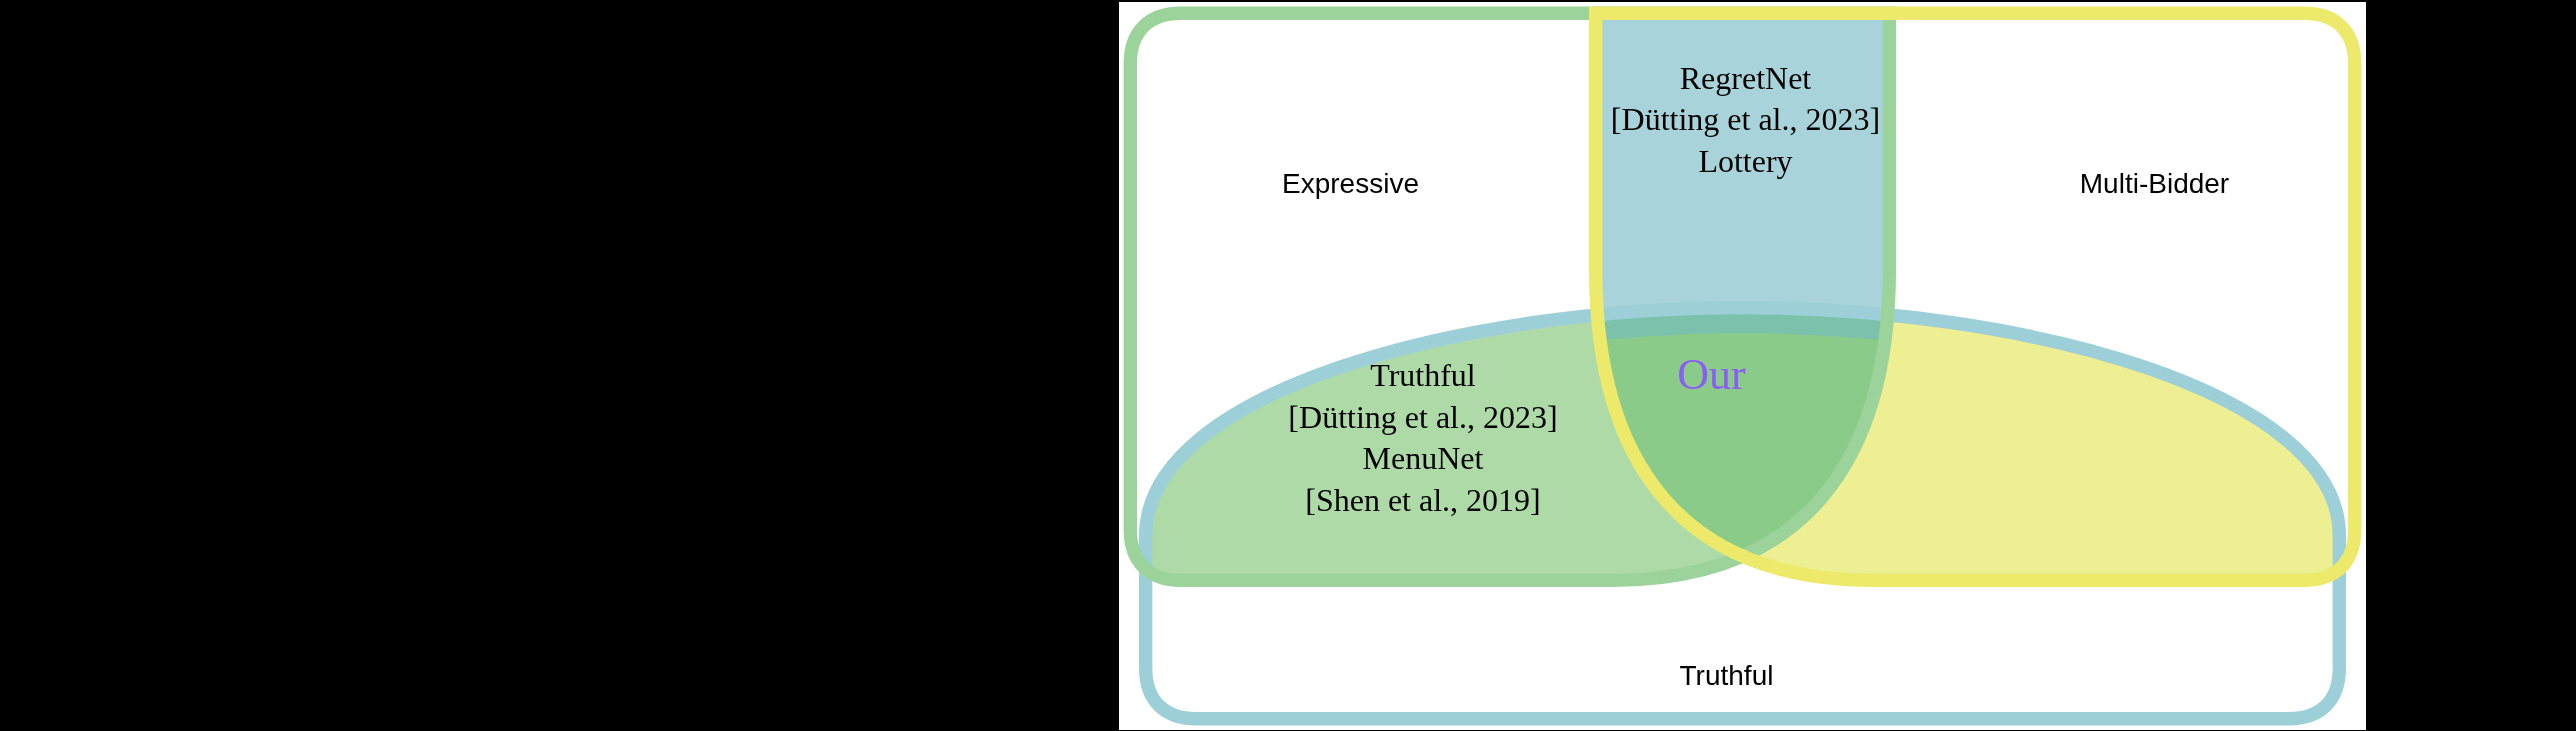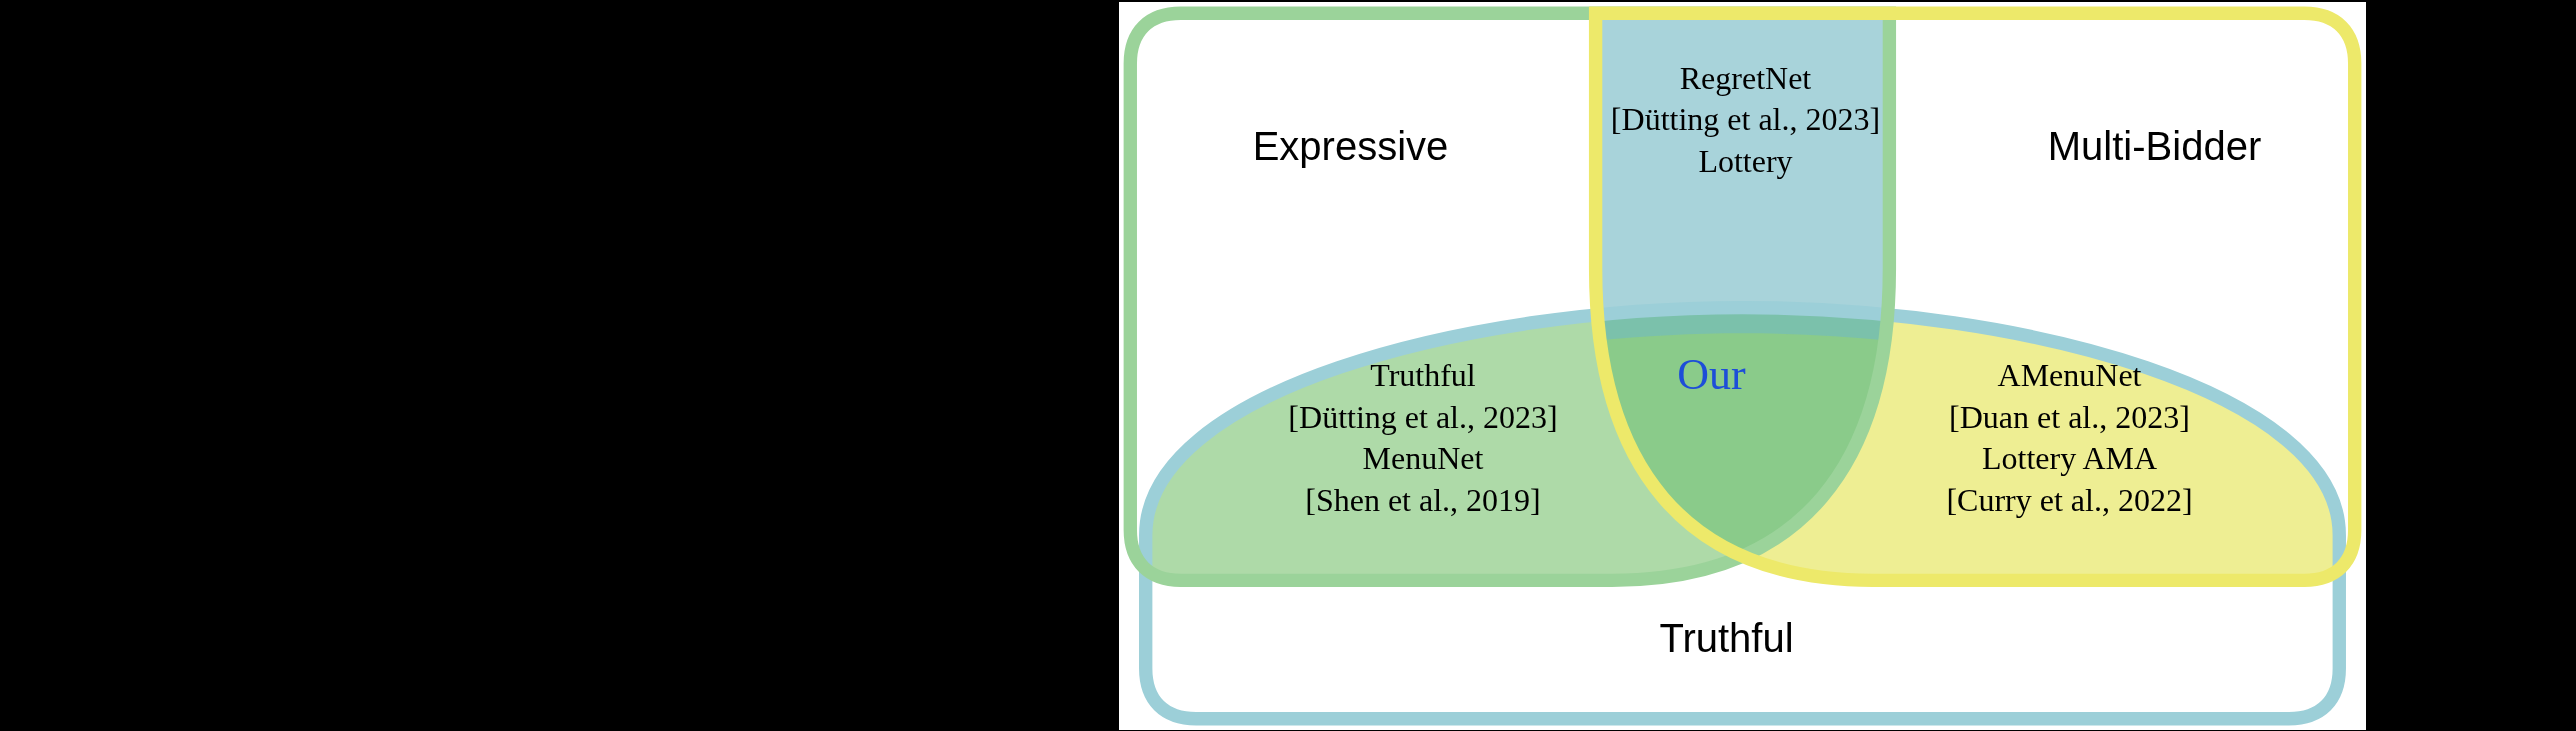--- a/index.html
+++ b/index.html
@@ -25,42 +25,43 @@
   .lbl{
     position:absolute;
     text-align:center;
     color:#000;
     white-space:nowrap;
     line-height:1.0;
   }
   
   .setname{
     font-family:"Liberation Sans",sans-serif;
-    font-size:40px;
+    font-size:28px;
     font-weight:400;
     letter-spacing:0px;
+    margin-top:44px;
   }
   
   .entry{
     font-family:"Liberation Serif",serif;
     font-size:32px;
     line-height:1.30;
     text-align:center;
     color:#000;
     margin-top:40px;
   }
   .entry .nm{display:block;}
   .entry .cite{display:block;}
 
   .ours{
     font-family:"Liberation Serif",serif;
     font-size:44px;
     line-height:1.22;
     text-align:center;
-    color:#1d4ed8;
+    color:#8b5cf6;
   }
   .ours span{display:block;}
 
   
   #label-expressive{left:72px; top:124px; width:319px;}
   #label-multibidder{left:855px; top:124px; width:361px;}
   #label-truthful{left:448px; top:616px; width:319px;}
 
   #block-top{left:361px; top:15.5px; width:531px;}
   #block-left{left:41px; top:313px; width:526px;}
@@ -200,26 +201,20 @@
       <span class="nm">Lottery</span>
     </div>
 
     <div class="lbl entry" id="block-left">
       <span class="nm">Truthful</span>
       <span class="cite">[Dütting et al., 2023]</span>
       <span class="nm">MenuNet</span>
       <span class="cite">[Shen et al., 2019]</span>
     </div>
 
-    <div class="lbl entry" id="block-right">
-      <span class="nm">AMenuNet</span>
-      <span class="cite">[Duan et al., 2023]</span>
-      <span class="nm">Lottery AMA</span>
-      <span class="cite">[Curry et al., 2022]</span>
-    </div>
 
     <div class="lbl ours" id="block-center">
       <span>Our</span>
     </div>
 
   </div>
 
 </div>
 
 

